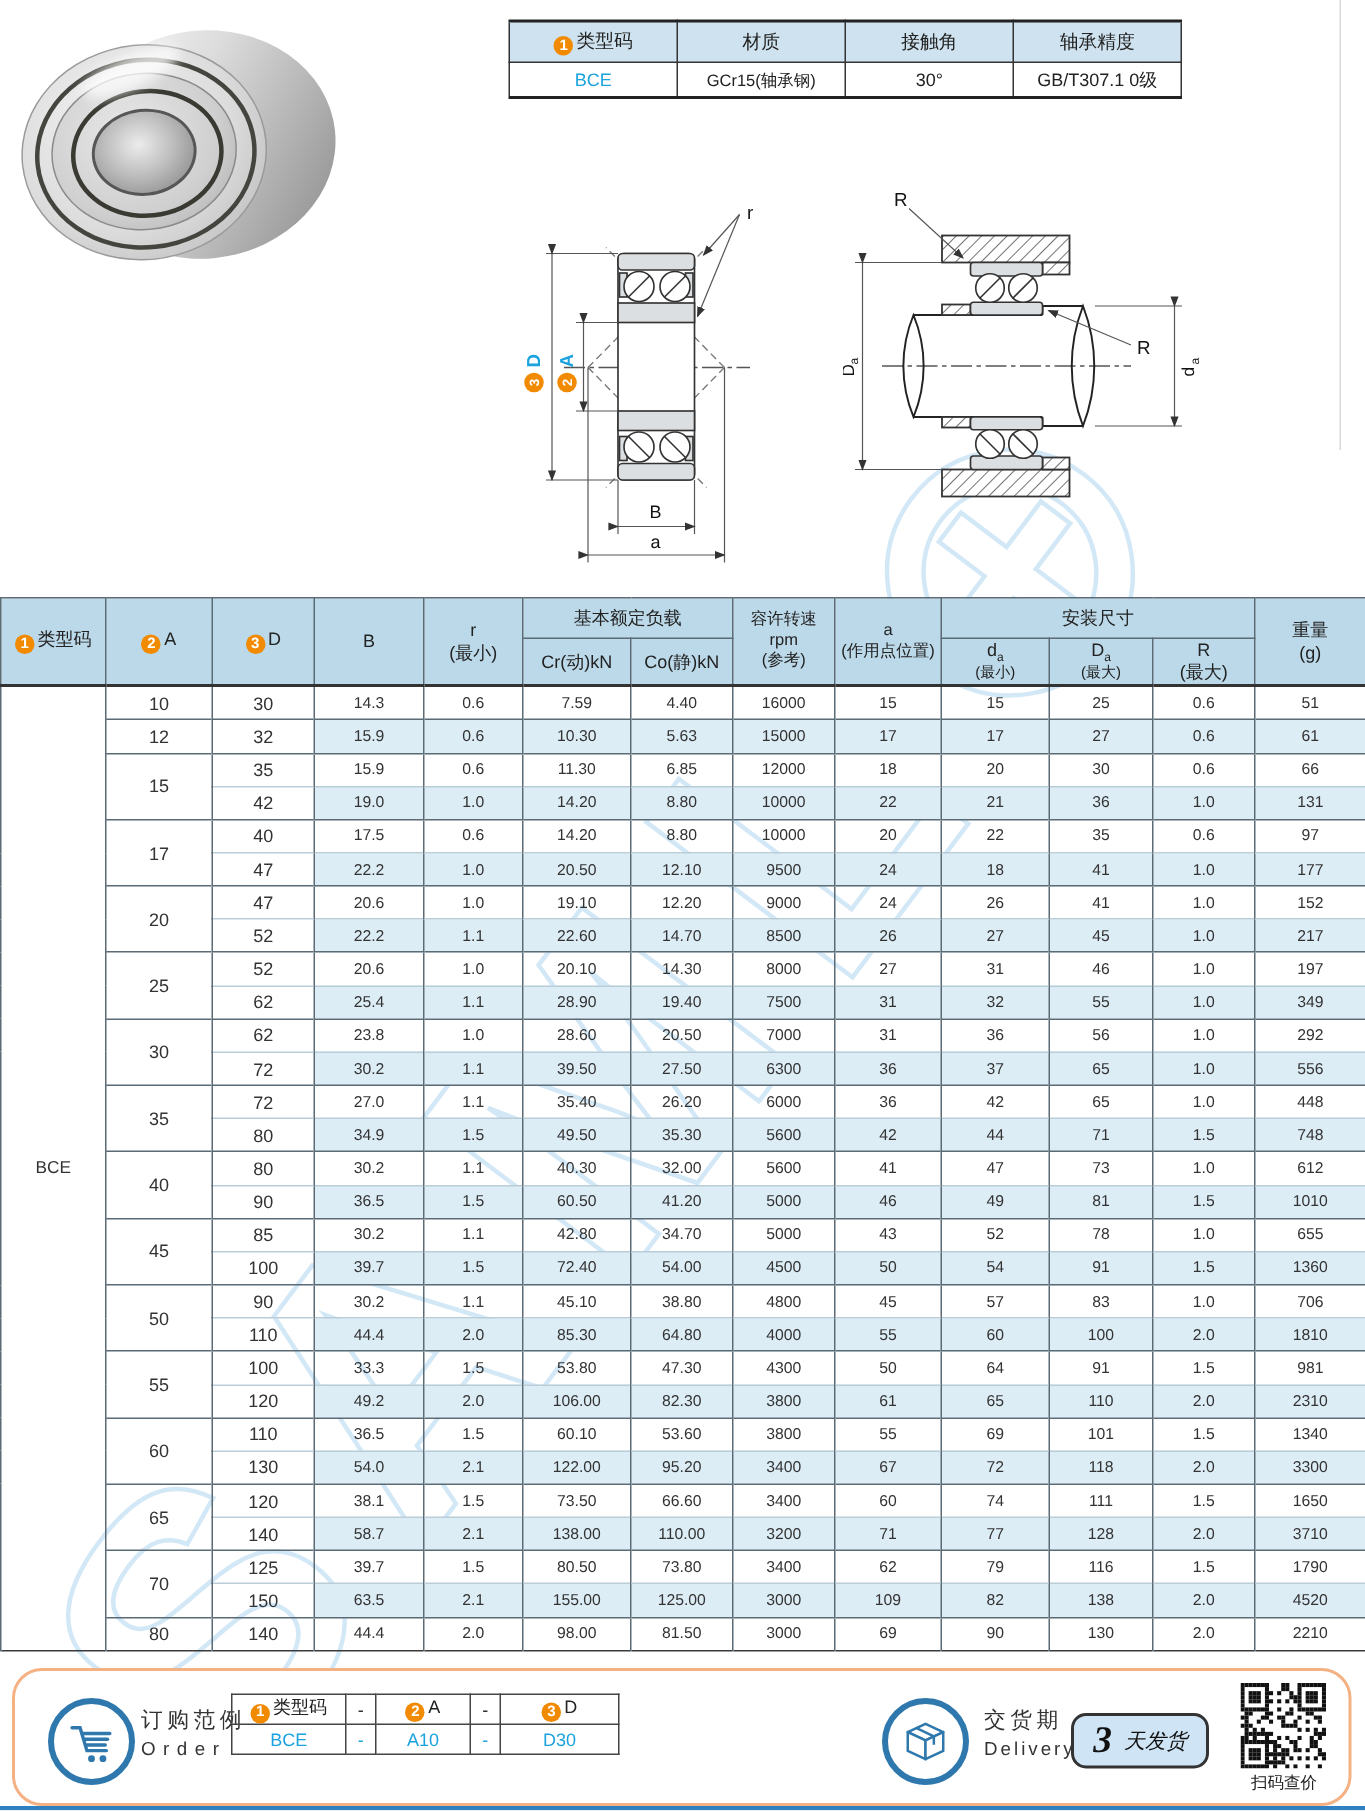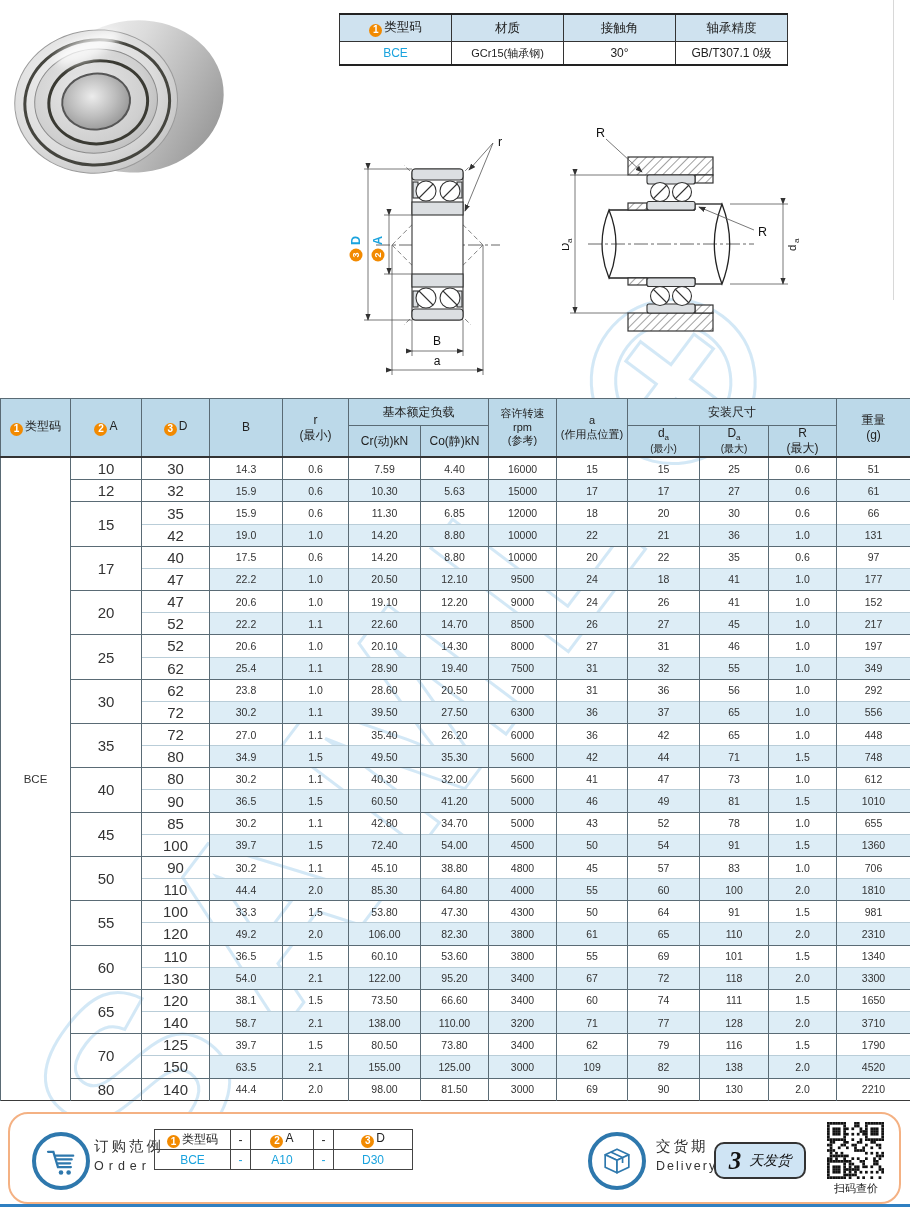--- a/index.html
+++ b/index.html
@@ -49,21 +49,21 @@
   .mtable th{background:#bcd9e9;font-weight:normal;font-size:12px;line-height:1.25;
     border:1px solid #5a6b75;padding:0;text-align:center;vertical-align:middle;}
   .mtable thead tr.h1 th{height:26px;}
   .mtable thead tr:last-child th, .mtable thead th[rowspan]{border-bottom:2px solid #333;}
   .mtable th .note{font-size:10px;display:block;}
   .pre{white-space:pre-line;}
   .mtable td{border-left:1px solid #5a6b75;border-right:1px solid #5a6b75;
     border-top:1px solid #b9cdd8;text-align:center;font-size:10.5px;color:#333;padding:0;}
   .mtable tr.group-start td{border-top:1px solid #5a6b75;}
   .mtable td.typecell{font-size:11.5px;border-top:none;}
-  .mtable td.acell,.mtable td.dcell{font-size:15px;}
+  .mtable td.acell,.mtable td.dcell{font-size:12px;}
   .mtable tr.alt td.data{background:#ddedf6;}
   sub{font-size:8px;}
   
   .bottom{position:absolute;left:8px;top:1112px;width:889px;height:88px;
     border:2.5px solid #f4b183;border-radius:20px;background:#fff;}
   .circle-icon{position:absolute;width:50px;height:50px;border:4.5px solid #2e78ad;border-radius:50%;
     display:flex;align-items:center;justify-content:center;background:#fff;}
   .sec-title{position:absolute;color:#333;}
   .sec-title .cn{font-size:14.5px;letter-spacing:3px;display:block;}
   .sec-title .en{font-size:12.5px;letter-spacing:5px;display:block;margin-top:3px;}

